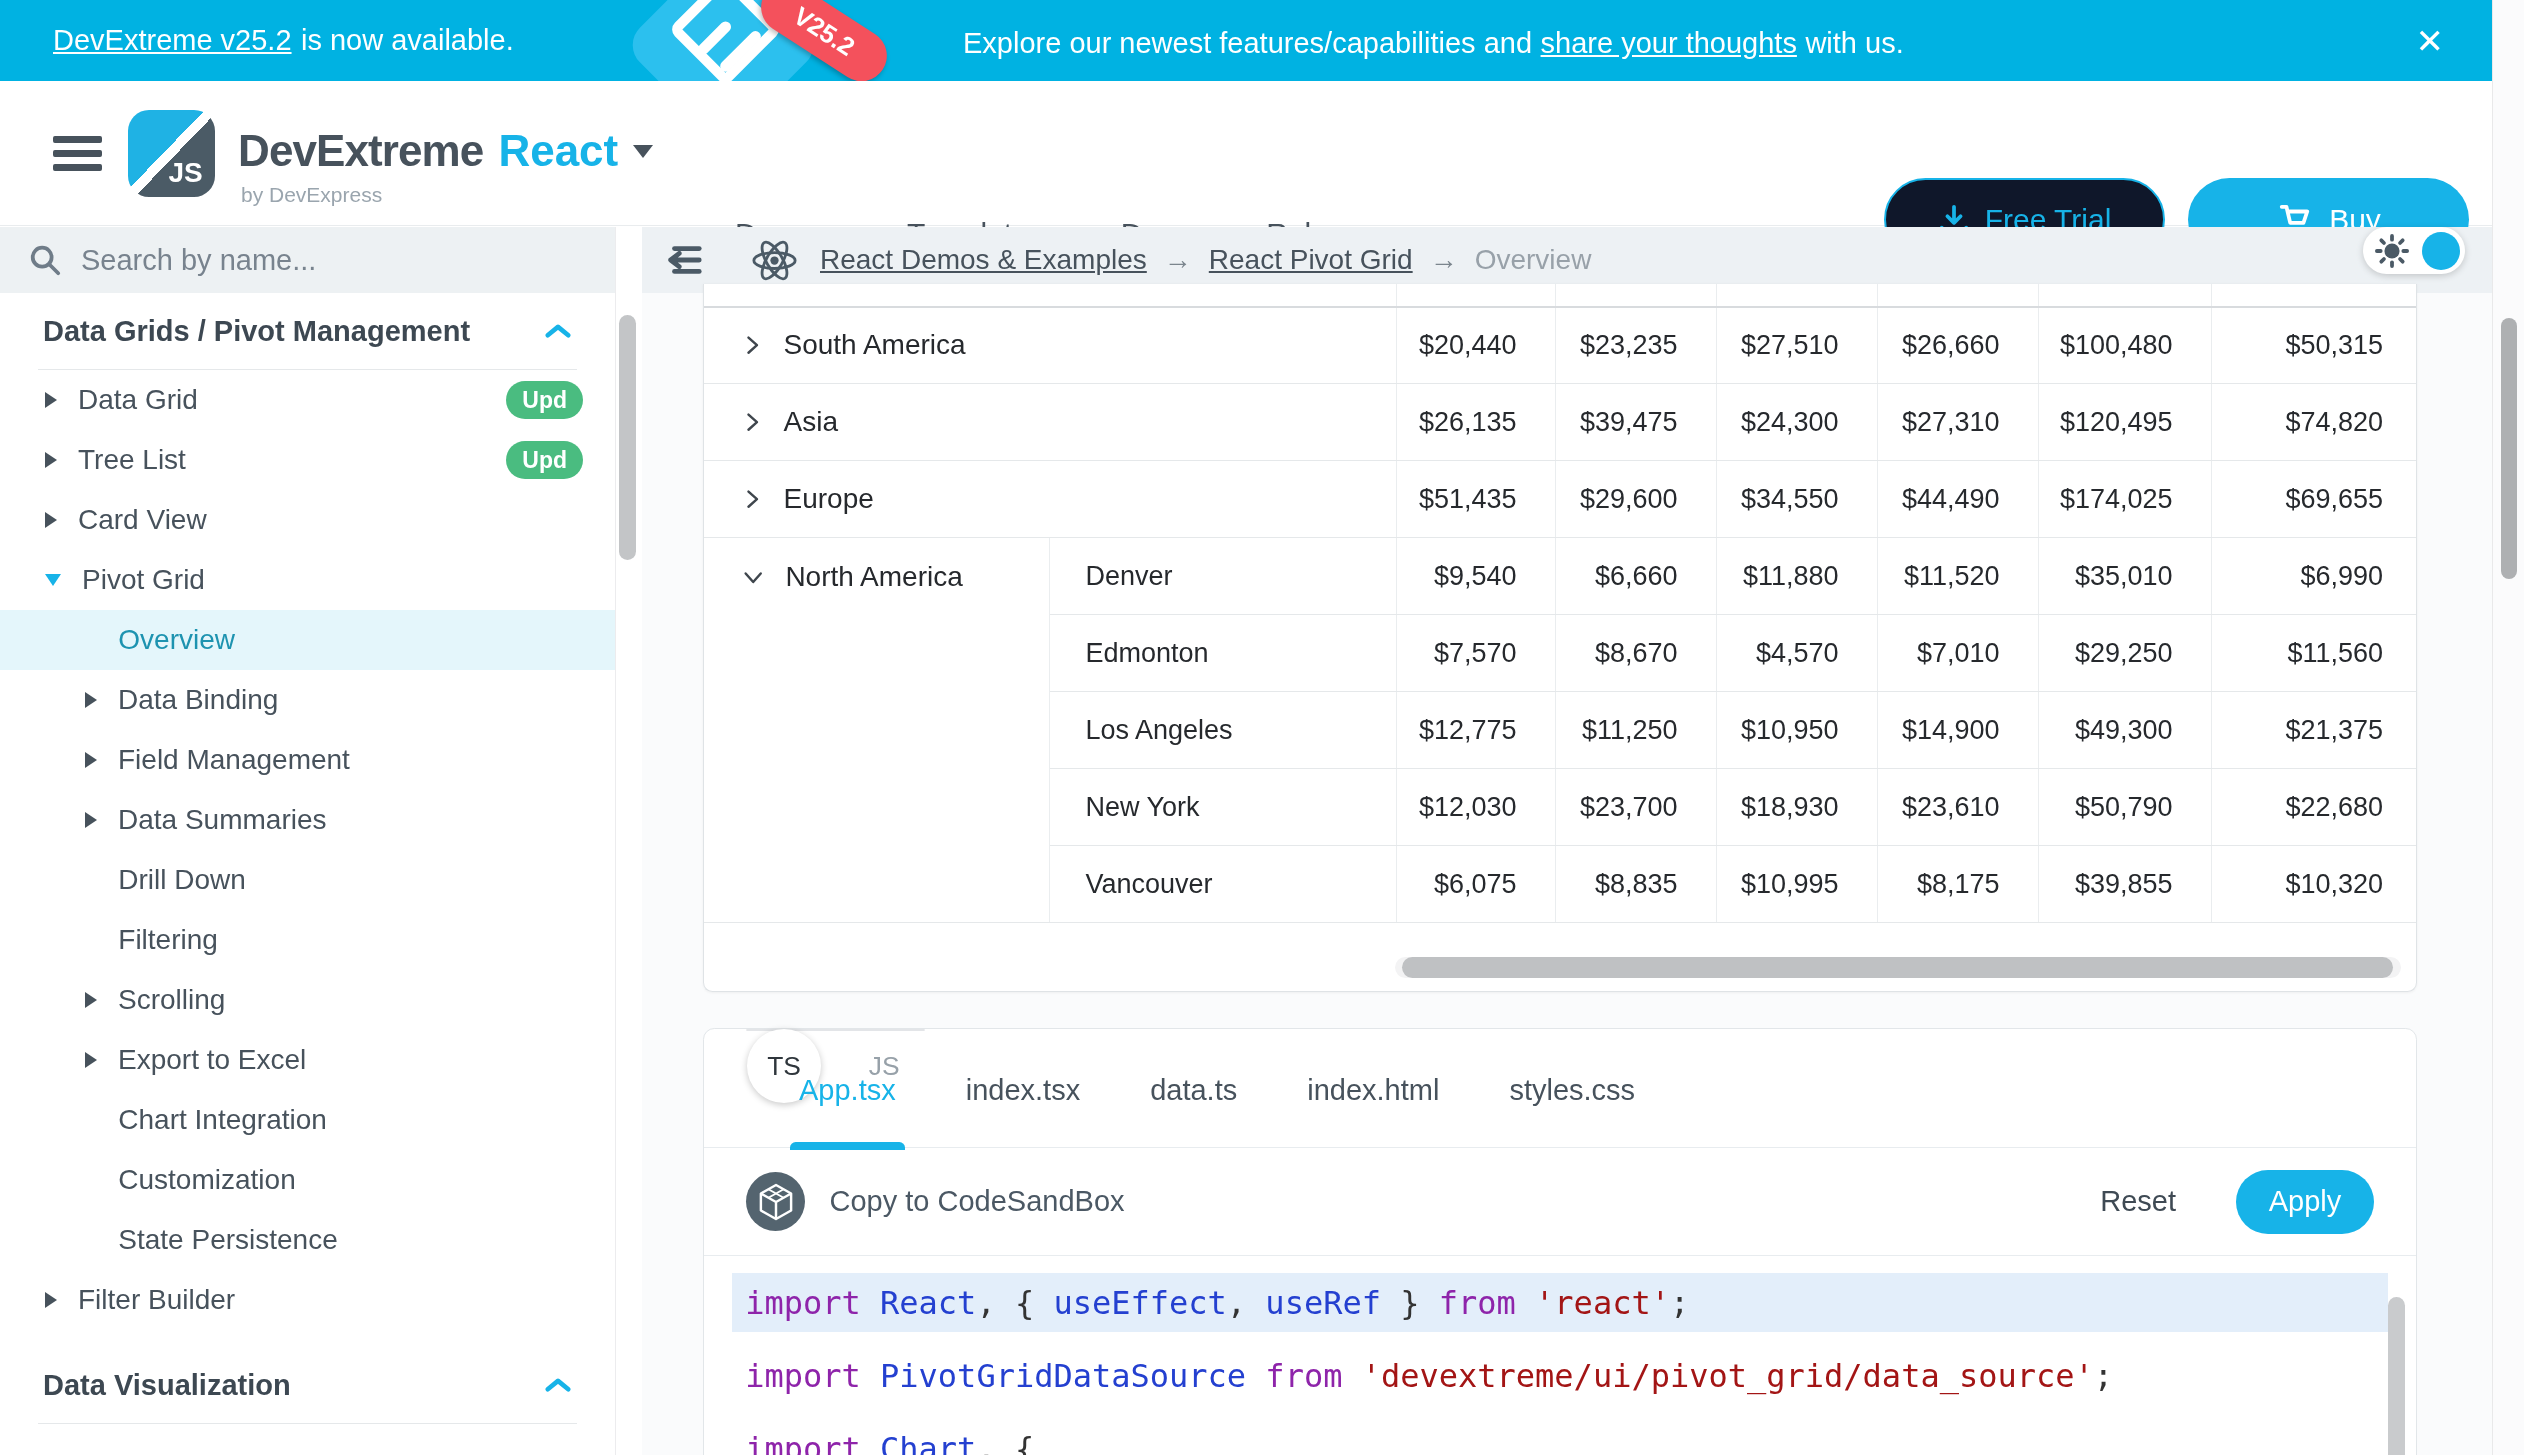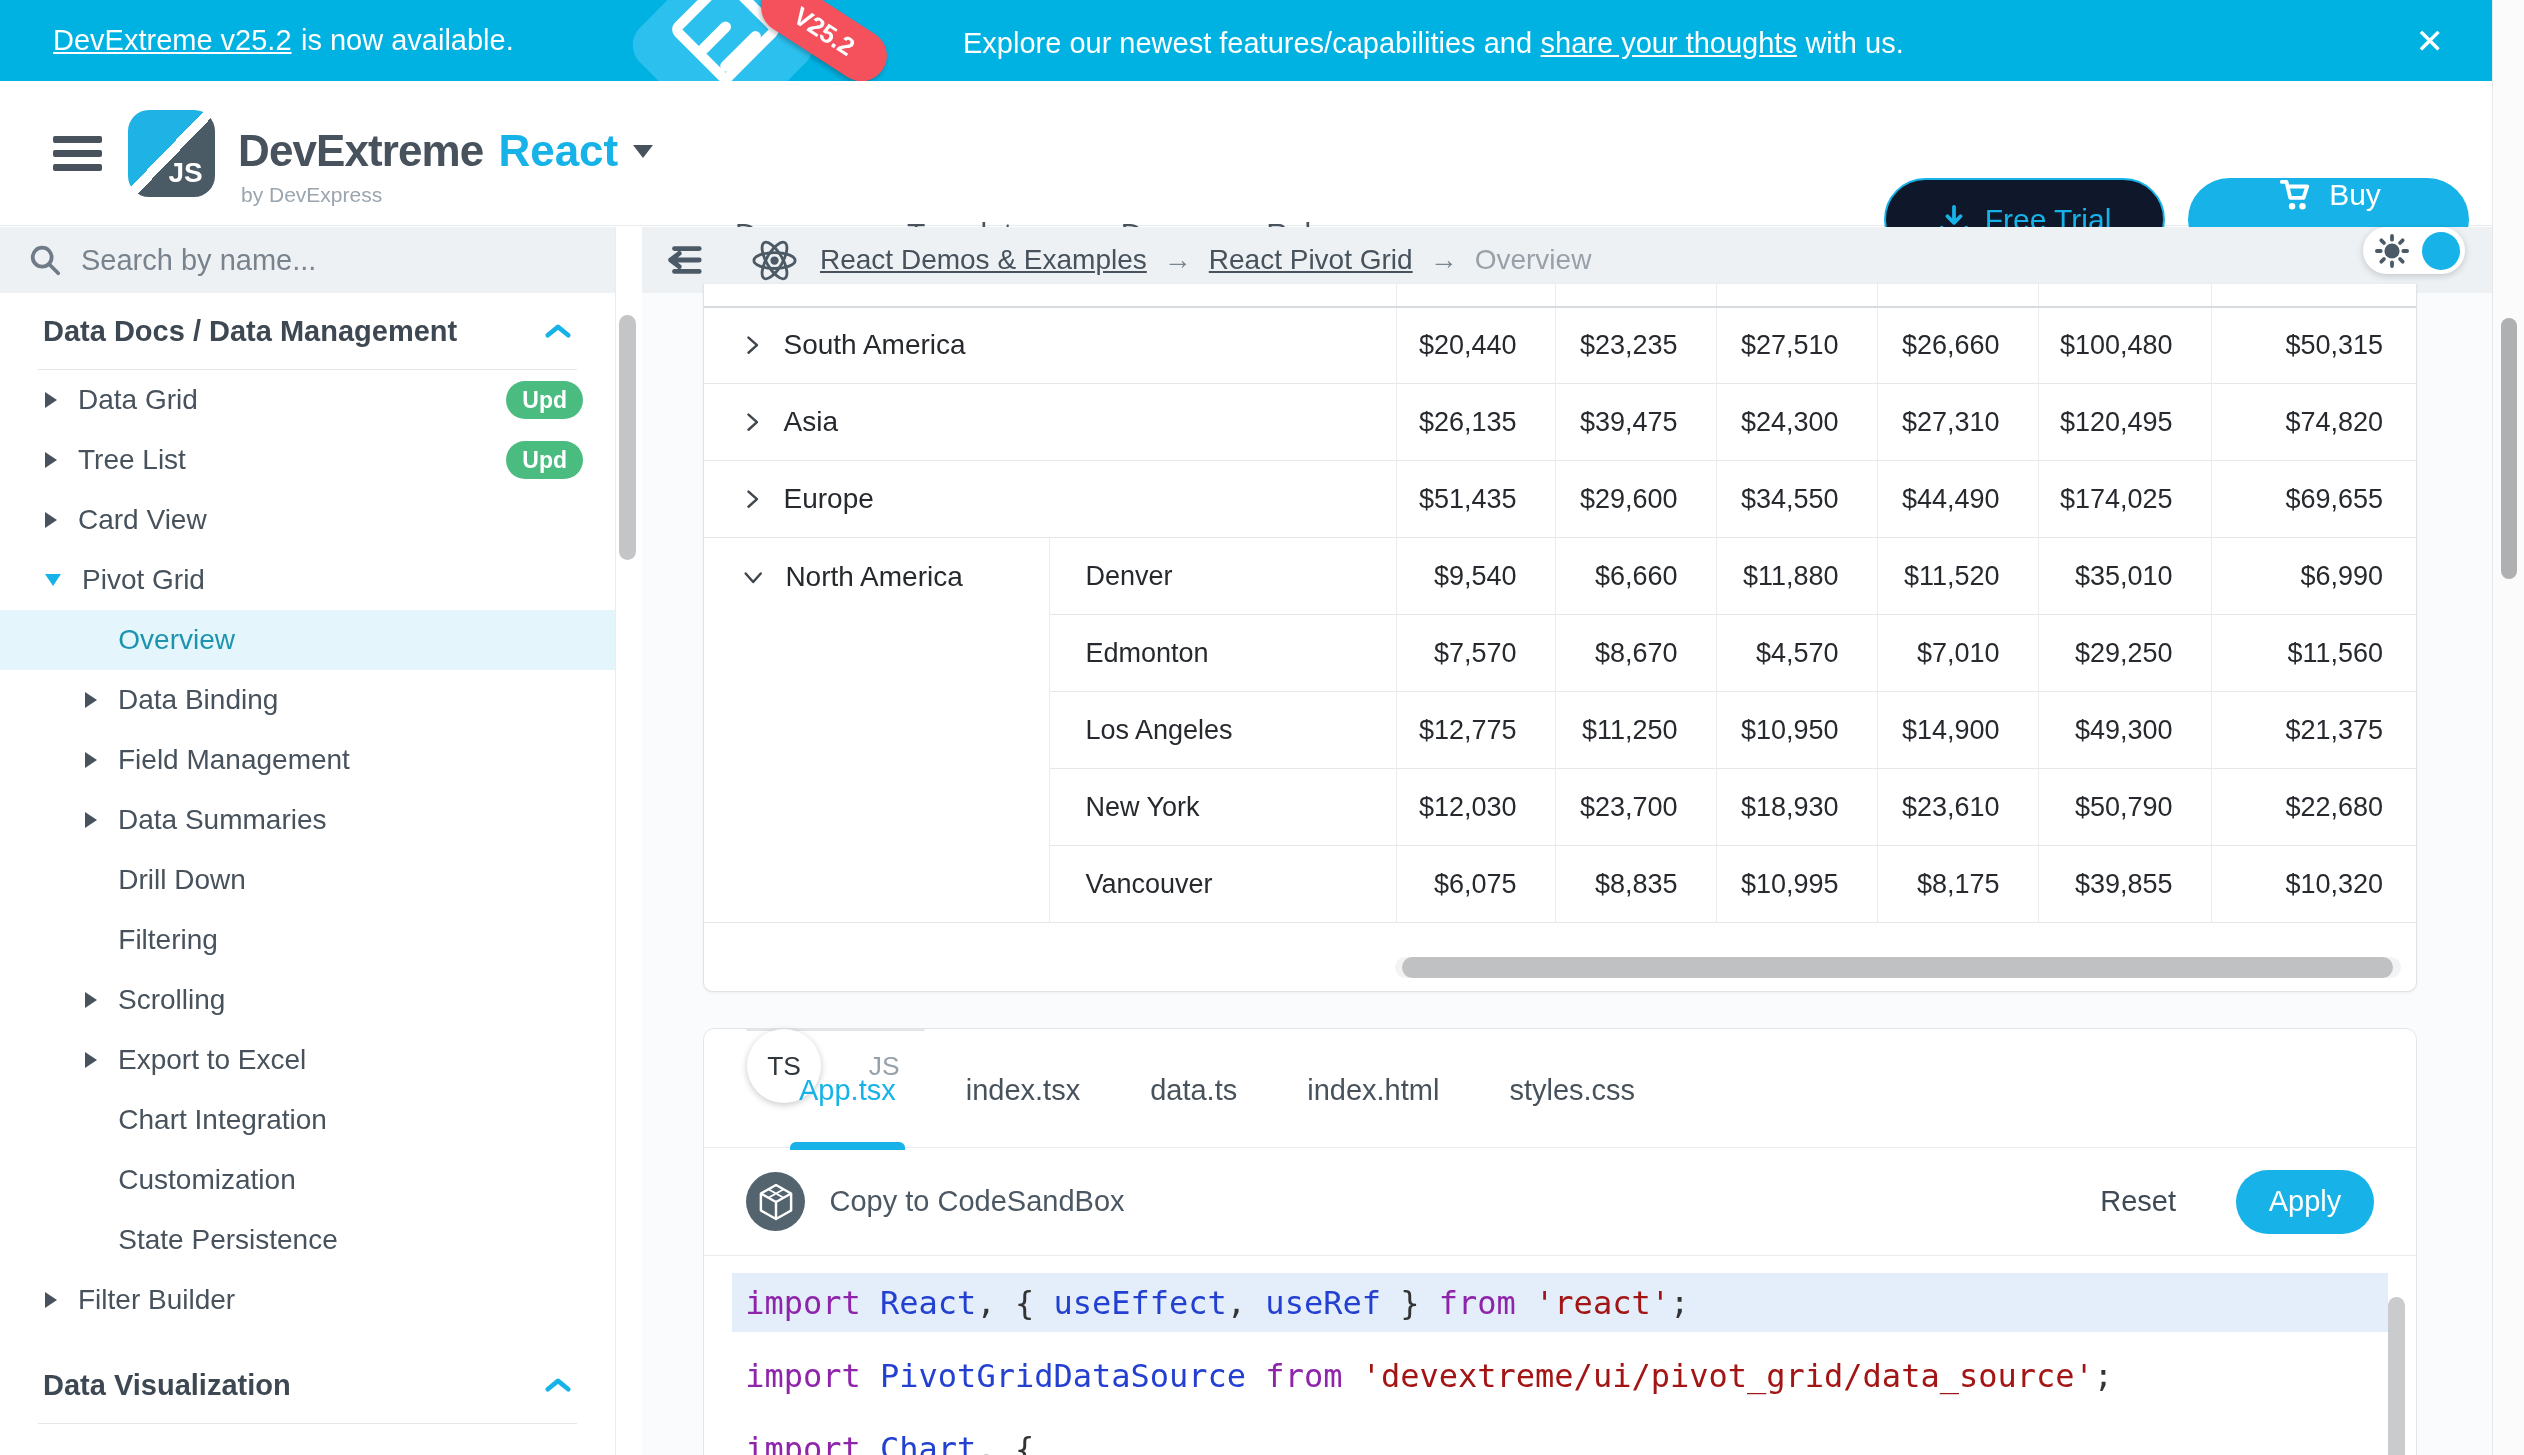--- a/index.html
+++ b/index.html
@@ -37,21 +37,21 @@
   .caret-down { width:0; height:0; border-left:10.4px solid transparent; border-right:10.4px solid transparent; border-top:13.2px solid #47525c; margin-left:15px; align-self:center; }
   .byline { position:absolute; left:241px; top:102px; font-size:21px; color:#9aa5ae; }
   .top-nav { position:absolute; left:735px; top:81px; height:144px; display:flex; align-items:center; gap:77px; }
   .top-nav .nav-item { font-size:30px; color:#47525c; cursor:pointer; position:relative; height:144px; display:flex; align-items:center; }
   .top-nav .nav-item.active::after { content:""; position:absolute; left:-5.7px; right:-5.7px; bottom:0; height:8.5px; background:#17b3e8; border-radius:4.7px 4.7px 0 0; }
   .top-nav .nav-item .sub-caret { position:absolute; left:50%; transform:translateX(-50%); bottom:17px; width:0; height:0;
     border-left:9.4px solid transparent; border-right:9.4px solid transparent; border-top:12.3px solid #47525c; }
   .btn-free { position:absolute; left:1884px; top:97px; width:281px; height:83px; border:2.8px solid #17b3e8; border-radius:943px;
     display:flex; align-items:center; justify-content:center; gap:15px; color:#17b3e8; font-size:30px; background:#0f172a; cursor:pointer; }
   .btn-buy { position:absolute; left:2188px; top:97px; width:281px; height:83px; background:#17b3e8; border-radius:943px;
-    display:flex; align-items:flex-start; justify-content:center; gap:17px; color:#fff; font-size:30px; cursor:pointer; }
+    display:flex; align-items:center; justify-content:center; gap:17px; color:#fff; font-size:30px; cursor:pointer; }
 
   
   .sidebar { position:absolute; left:0; top:227px; width:616px; bottom:0; background:#fff; border-right:1.9px solid #ececee; }
   .search-row { height:66px; background:#edf1f3; display:flex; align-items:center; padding:0 28px; gap:19px; }
   .search-row input { border:none; outline:none; background:transparent; font-size:29px; color:#47525c; width:491px; font-family:"Liberation Sans",sans-serif; }
   .search-row input::placeholder { color:#78838e; }
   .side-list { position:absolute; top:66px; left:0; right:0; }
   .nav-section { height:76px; display:flex; align-items:center; padding:0 43px; font-size:29px; font-weight:bold; color:#3d4852; justify-content:space-between; cursor:pointer; }
   .nav-section.second { margin-top:17px; }
   .side-divider { border-top:1.9px solid #e5e8ea; margin:0 38px; }
@@ -205,21 +205,21 @@
   <div class="search-row">
     <svg width="34" height="34" viewBox="0 0 36 36">
       <circle cx="15" cy="15" r="10" stroke="#6f7c88" stroke-width="4" fill="none"></circle>
       <path d="M23 23 L32 32" stroke="#6f7c88" stroke-width="4" stroke-linecap="round"></path>
     </svg>
     <input type="text" placeholder="Search by name..." style="">
   </div>
 
   <div class="side-list">
     <div class="nav-section">
-      <span>Data Docs / Data Management</span>
+      <span>Data Grids / Pivot Management</span>
       <svg width="28" height="19" viewBox="0 0 30 20">
         <path d="M4 14 L15 5 L26 14" stroke="#17b3e8" stroke-width="5" fill="none" stroke-linecap="round" stroke-linejoin="round"></path>
       </svg>
     </div>
     <div class="side-divider"></div>
 
     <div class="s-item lvl1">
       <span class="tri"></span>
       <span>Data Grid</span>
       <span class="badge">Upd</span>

